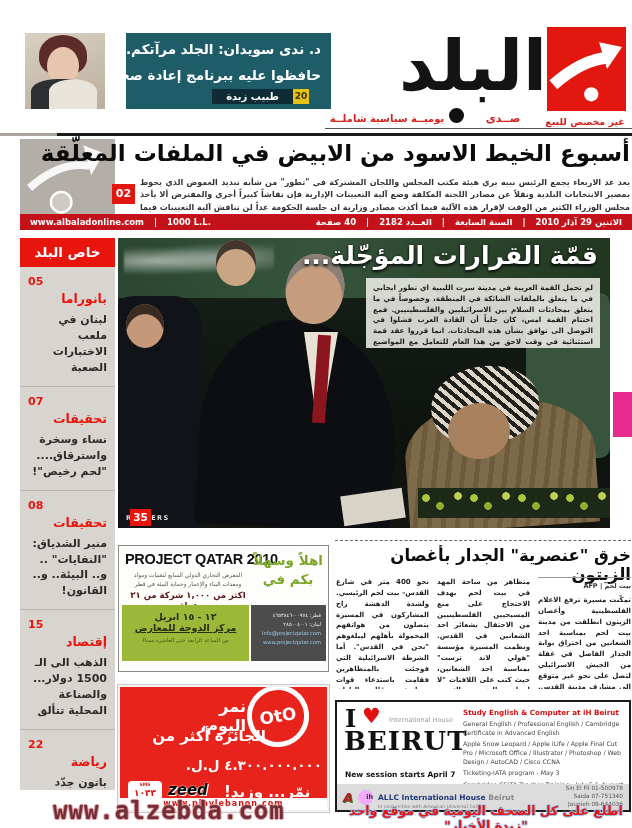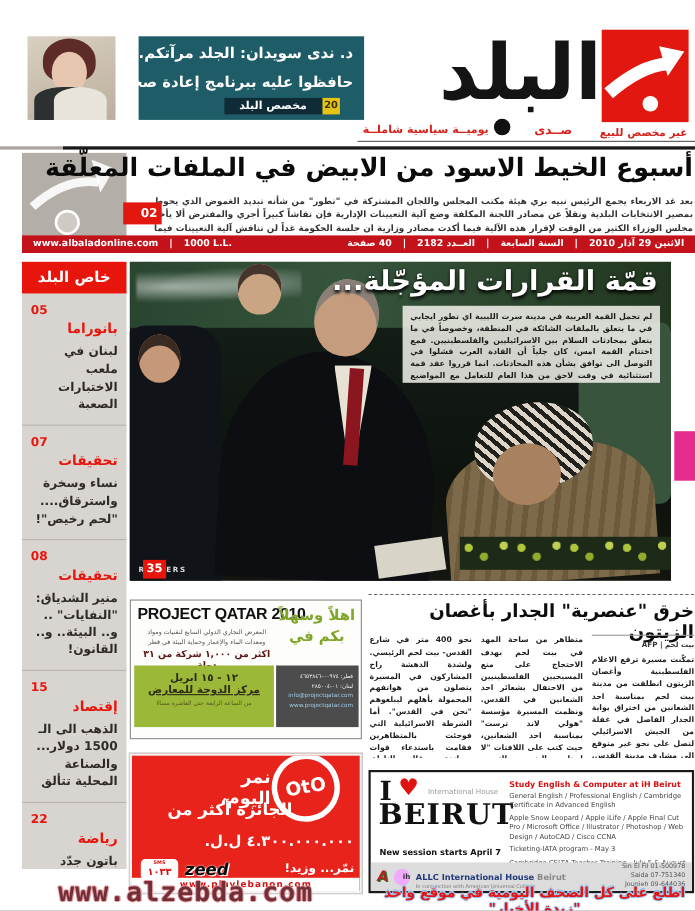--- a/index.html
+++ b/index.html
@@ -23,21 +23,21 @@
   #tagline-left{left:328px;top:113px;width:118px;color:#d6201a;font-size:10px;font-weight:700;text-align:center;}
   #logo-square{left:547px;top:27px;width:79px;height:84px;background:#e2170f;}
   #not-for-sale{left:540px;top:116px;width:90px;color:#d6201a;font-size:9.5px;font-weight:700;text-align:center;}
   #mast-rule-thin{left:325px;top:128px;width:307px;height:1px;background:#555;}
   #mast-rule-black{left:57px;top:133px;width:575px;height:3px;background:#1a1a1a;}
   #mast-rule-gray{left:0;top:133px;width:57px;height:3px;background:#a9a49e;}
   
   #lead-graphic{left:20px;top:139px;width:95px;height:79px;background:#b3aea8;overflow:hidden;}
   #lead-headline{left:120px;top:140px;width:510px;font-size:23px;font-weight:800;color:#0b0b0b;text-align:right;white-space:nowrap;}
   #lead-body{left:140px;top:177px;width:490px;height:36px;font-size:8px;line-height:1.55;font-weight:600;color:#333;text-align:justify;overflow:hidden;}
-  #lead-page{left:112px;top:184px;width:23px;height:20px;background:#e2170f;color:#fff;font-weight:700;font-size:11px;text-align:center;line-height:20px;padding-left:12px;}
+  #lead-page{left:112px;top:184px;width:23px;height:20px;background:#e2170f;color:#fff;font-weight:700;font-size:11px;text-align:center;line-height:20px;}
   
   #dateline{left:20px;top:214px;width:612px;height:16px;background:#c4121a;color:#fff;display:flex;justify-content:space-between;align-items:center;padding:0 10px;box-sizing:border-box;font-size:8.5px;font-weight:700;}
   #dateline .grp{display:flex;gap:10px;align-items:center;}
   
   #sidebar{left:20px;top:238px;width:95px;}
   #sidebar-header{height:29px;background:#e8150d;color:#fff;font-size:13.5px;font-weight:700;text-align:center;line-height:29px;}
   #sidebar-body{background:#d8d4cf;height:523px;overflow:hidden;}
   .sb-item{padding:8px 8px 10px;border-bottom:1px solid #b8b4ae;}
   .sb-item:last-child{border-bottom:none;}
   .sb-title-row{display:flex;justify-content:space-between;direction:rtl;color:#e8150d;font-weight:700;}
@@ -90,21 +90,21 @@
   
   #loto-ad{left:118px;top:685px;width:211px;height:127px;background:#e8231b;border:2px solid #f3f3f3;outline:1px solid #c9c9c9;box-sizing:border-box;overflow:hidden;}
   #loto-circle{position:absolute;left:127px;top:-2px;width:52px;height:52px;border:5px solid #fff;border-radius:50%;color:#fff;font-weight:800;font-size:17px;text-align:center;line-height:52px;transform:rotate(-10deg);}
   #loto-line1{position:absolute;left:50px;top:10px;width:76px;color:#fff;font-weight:800;font-size:16px;text-align:right;}
   #loto-line2{position:absolute;left:14px;top:40px;width:150px;color:#fff;font-weight:800;font-size:15px;text-align:center;}
   #loto-amount{position:absolute;left:6px;top:70px;width:196px;color:#fff;font-weight:800;font-size:13.5px;text-align:right;letter-spacing:1px;}
   #loto-sms{position:absolute;left:8px;top:94px;width:34px;height:19px;background:#fff;border-radius:4px;text-align:center;}
   #loto-sms .s1{display:block;font-size:4.5px;color:#d41212;font-weight:700;line-height:6px;margin-top:1px;}
   #loto-sms .s2{display:block;font-size:9px;color:#d41212;font-weight:800;line-height:10px;}
   #loto-zeed{position:absolute;left:48px;top:94px;font-size:15px;font-weight:800;color:#0a0a0a;text-shadow:0 0 2px #fff,1px 1px 0 #fff;font-style:italic;}
-  #loto-slogan{position:absolute;left:104px;top:96px;width:98px;color:#fff;font-weight:800;font-size:11px;text-align:right;}
+  #loto-slogan{position:absolute;left:104px;top:96px;width:98px;color:#fff;font-weight:800;font-size:15px;text-align:left;}
   #loto-site{position:absolute;left:0;bottom:0;width:100%;height:12px;background:#fff;color:#d41212;font-weight:700;font-size:8px;letter-spacing:1px;text-align:center;line-height:12px;}
   
   #beirut-ad{left:335px;top:700px;width:296px;height:112px;border:2px solid #1a1a1a;background:#fff;box-sizing:border-box;overflow:hidden;}
   #b-i{position:absolute;left:8px;top:2px;font-size:24px;font-weight:800;color:#111;font-family:"DejaVu Serif",serif;}
   #b-heart{position:absolute;left:25px;top:2px;font-size:21px;color:#e01212;}
   #b-ih{position:absolute;left:52px;top:14px;font-size:6.5px;color:#999;}
   #b-beirut{position:absolute;left:7px;top:24px;font-size:26px;font-weight:800;color:#111;font-family:"DejaVu Serif",serif;letter-spacing:1px;}
   #b-session{position:absolute;left:8px;top:68px;font-size:7.5px;font-weight:800;color:#111;}
   #b-right{position:absolute;left:126px;top:6px;width:164px;font-size:6.2px;color:#444;line-height:1.4;}
   #b-head{color:#d41212;font-weight:800;font-size:7.2px;margin-bottom:2px;}
@@ -130,21 +130,21 @@
   <div class="abs" id="teaser-photo">
     <div class="tp-hair"></div>
     <div class="tp-face"></div>
     <div class="tp-body"></div>
   </div>
   <div class="abs rtl" id="teaser-box">
     <div class="teaser-line" style="top:8px">د. ندى سويدان: الجلد مرآتكم...</div>
     <div class="teaser-line" style="top:34px">حافظوا عليه ببرنامج إعادة صحته</div>
     <div id="teaser-tag">
       <span id="teaser-page">20</span>
-      <span id="teaser-tagname">مخصص البلد</span>
+      <span id="teaser-tagname">طبيب زبدة</span>
     </div>
   </div>
 
   <div class="abs rtl" id="logo-wordmark">البلد</div>
   <div class="abs" id="logo-dot"></div>
   <div class="abs rtl" id="tagline-right">صــدى</div>
   <div class="abs rtl" id="tagline-left">يوميــة سياسية شاملــة</div>
   <div class="abs" id="logo-square">
     <span>
       <svg width="79" height="84" viewBox="0 0 100 100">

